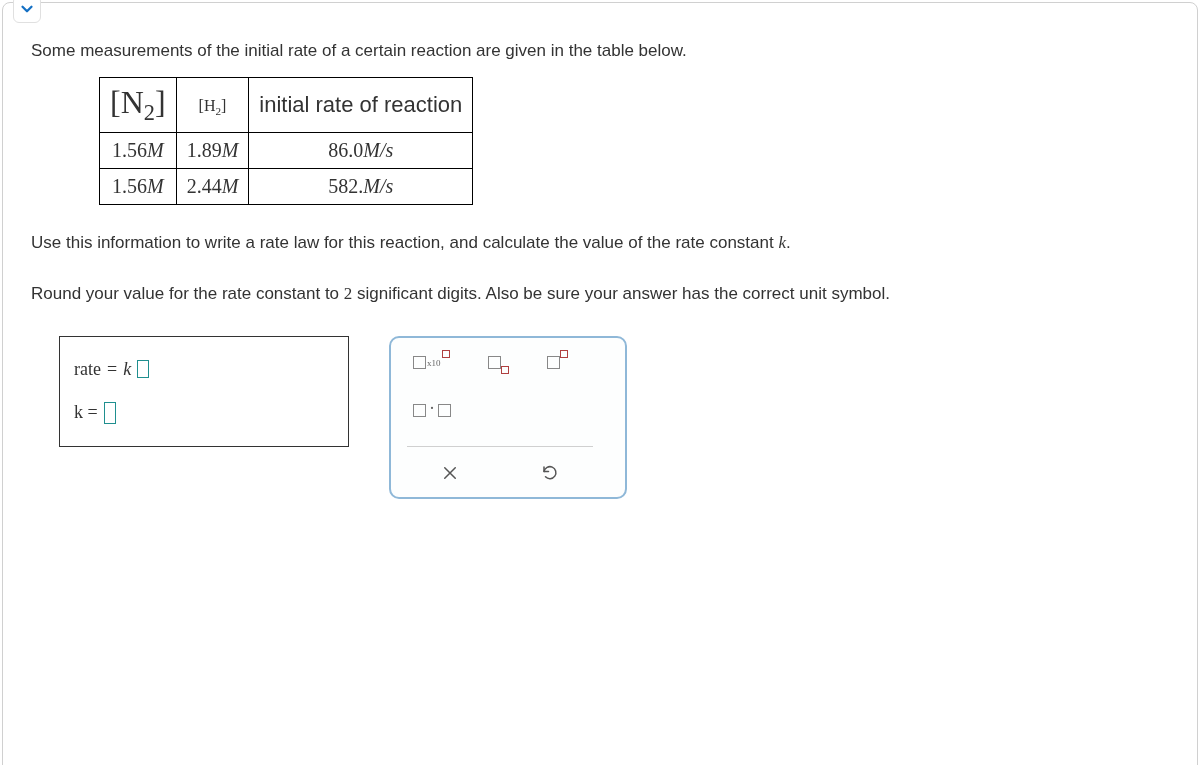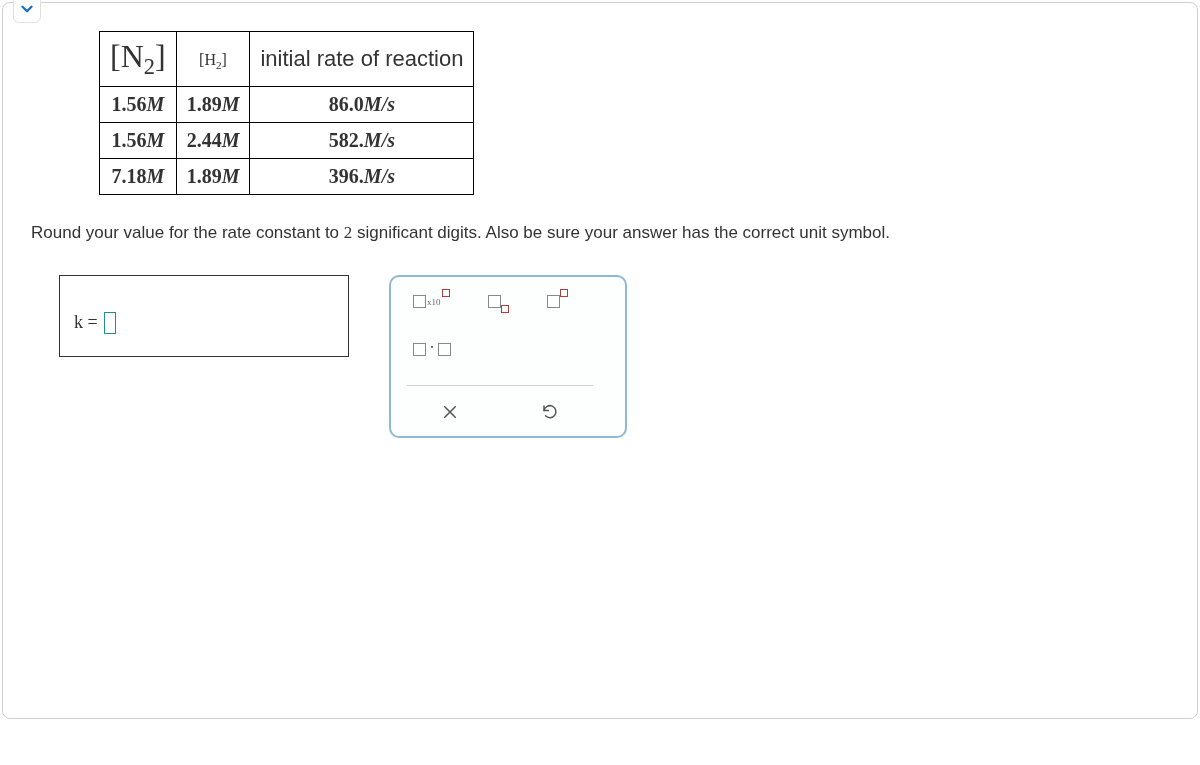--- a/index.html
+++ b/index.html
@@ -41,21 +41,20 @@
     border-collapse: collapse;
     margin: 0 0 18px 68px;
     font-family: "Times New Roman", serif;
     font-size: 20px;
   }
   .data-table th, .data-table td {
     border: 1.5px solid #000;
     padding: 6px 10px;
     text-align: center;
     vertical-align: middle;
-    font-weight: bold;
   }
   .data-table th {
     font-weight: normal;
   }
   .hdr-bold {
     font-family: Verdana, Geneva, sans-serif;
     font-size: 22px;
     font-weight: bold;
   }
   .sub { font-size: 0.7em; vertical-align: sub; }
@@ -161,20 +160,21 @@
 <body>
 
 <div class="container">
   <div class="collapse-icon">
     <svg viewBox="0 0 24 24">
         <path d="M6 9l6 6 6-6" fill="none" stroke="#1570c4" stroke-width="3" stroke-linecap="round" stroke-linejoin="round"></path>
       </svg>
   </div>
 
   <div class="content">
+    <p class="intro">Some measurements of the initial rate of a certain reaction are given in the table below.</p>
 
     <table class="data-table">
       <thead>
         <tr>
           <th>
             <span class="serif" style="font-size:32px;">[<span>N</span><span class="sub">2</span>]</span>
           </th>
           <th>
             <span class="serif" style="font-size:16px;">[<span>H</span><span class="sub">2</span>]</span>
           </th>
@@ -185,34 +185,38 @@
         <tr>
           <td><span>1.56</span><span class="ital">M</span></td>
           <td><span>1.89</span><span class="ital">M</span></td>
           <td><span>86.0</span><span class="ital">M/s</span></td>
         </tr>
         <tr>
           <td><span>1.56</span><span class="ital">M</span></td>
           <td><span>2.44</span><span class="ital">M</span></td>
           <td><span>582.</span><span class="ital">M/s</span></td>
         </tr>
-        <tr>
-          <td><span>7.18</span><span class="ital">M</span></td>
-          <td><span>1.89</span><span class="ital">M</span></td>
-          <td><span>396.</span><span class="ital">M/s</span></td>
-        </tr>
       </tbody>
     </table>
 
+    <p class="after-text">
+      <span>Use this information to write a rate law for this reaction, and calculate the value of the rate constant </span><span class="serif ital">k</span><span>.</span>
+    </p>
     <p class="after-text" style="">
       <span>Round your value for the rate constant to </span><span class="serif">2</span><span> significant digits. Also be sure your answer has the correct unit symbol.</span>
     </p>
 
     <div class="answer-row">
       <div class="answer-box">
+        <div class="ans-line">
+          <span>rate</span>
+          <span> = </span>
+          <span class="ital">k</span>
+          <span class="ph-box"></span>
+        </div>
         <div class="ans-line2">
           <span>k =</span>
           <span class="ph-box" style="height:22px;"></span>
         </div>
       </div>
 
       <div class="tool-panel">
         <div class="tool-row">
           <div class="tool-btn">
             <span class="sq"></span>

